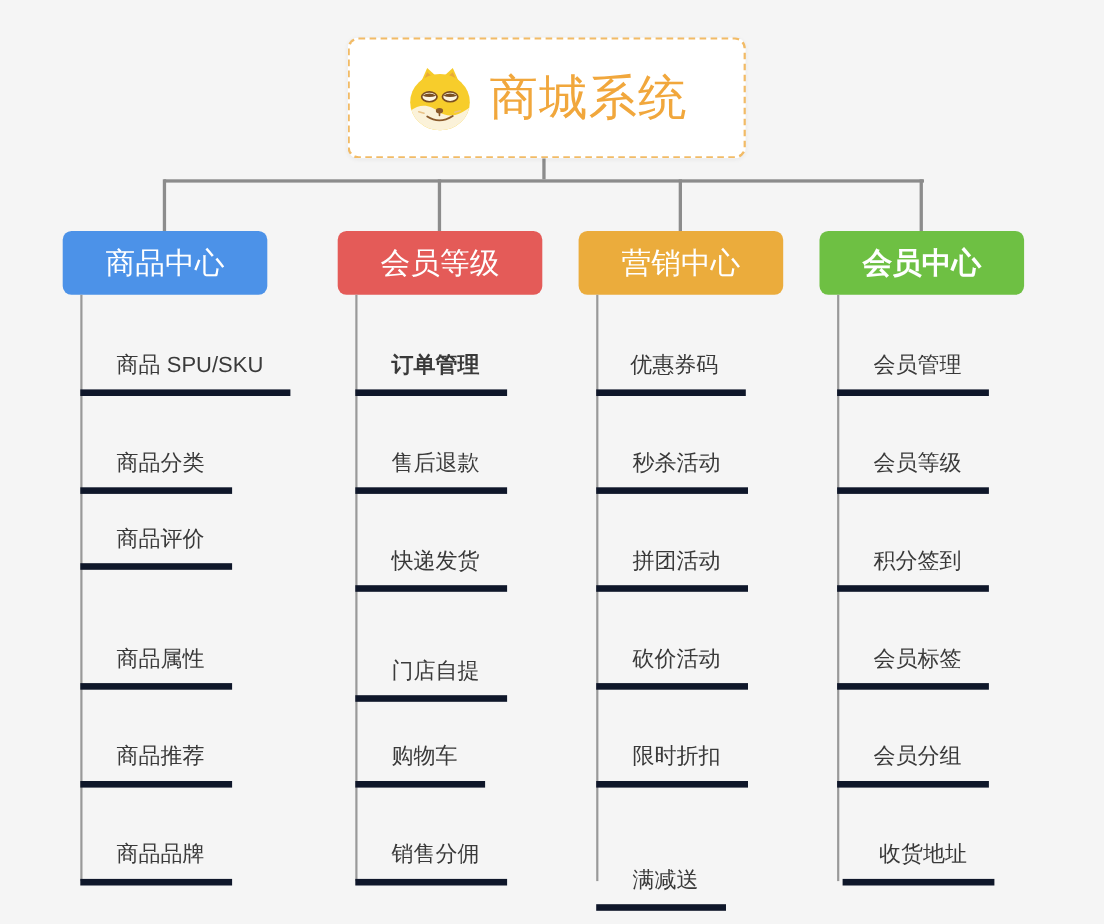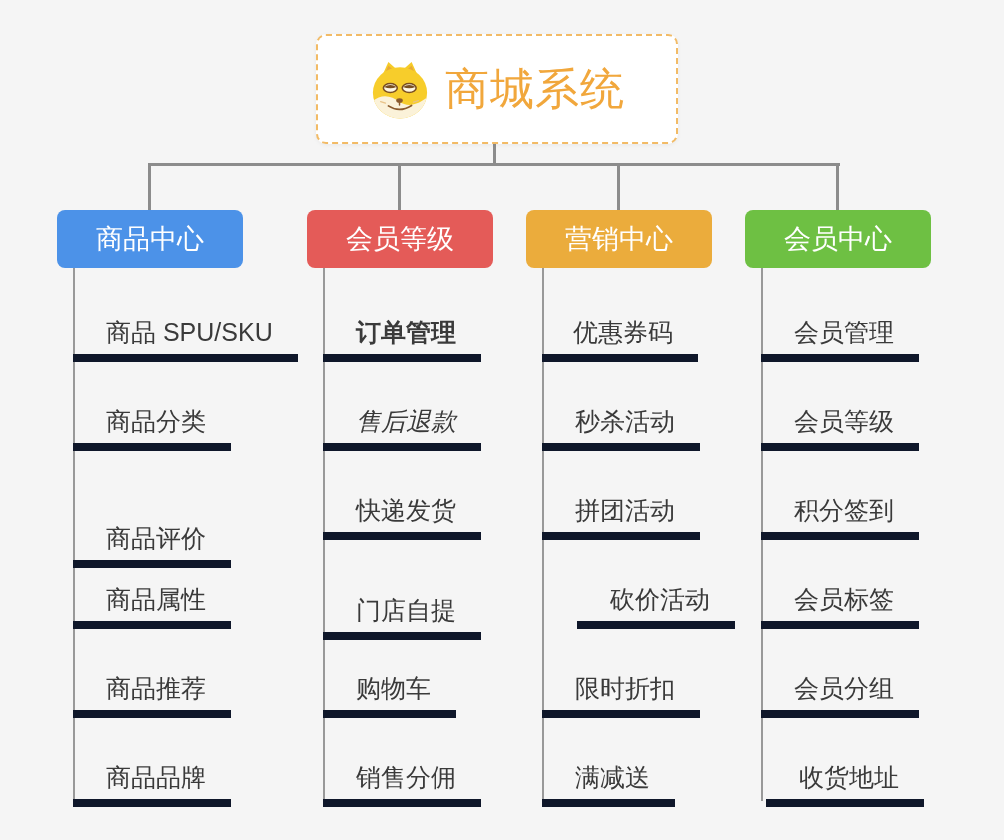--- a/index.html
+++ b/index.html
@@ -39,24 +39,24 @@
     border-radius:8px;
     display:flex;align-items:center;justify-content:center;
     color:#ffffff;font-size:27px;
     cursor:pointer;
     white-space:nowrap;
   }
   
   .leaf-node{
     position:absolute;
     line-height:28px;
-    font-size:25px;
+    font-size:20px;
     color:#3a3a3a;
     padding:0 25px 8px 33px;
-    border-bottom:8px solid #0f172a;
+    border-bottom:6px solid #0f172a;
     white-space:nowrap;
     cursor:pointer;
   }
 </style>
 </head>
 <body>
 
 <div class="canvas">
 
   <div class="conn" style="left:493px;top:144px;width:3px;height:19px;"></div>
@@ -87,44 +87,44 @@
     </svg>
     <span class="root-title" style="color: rgb(241, 167, 60);">商城系统</span>
   </div>
 
   <div id="branches">
       <div class="conn" style="left: 148px; top: 163px; width: 3px; height: 47px;"></div>
       <div class="branch-node" style="left: 57px; background: rgb(76, 146, 232); text-align: right;">商品中心</div>
       <div class="conn" style="left: 73px; top: 268px; width: 2px; height: 533px; background: rgb(153, 153, 153);"></div>
       <div class="leaf-node" style="left: 73px; top: 318px;">商品 SPU/SKU</div>
       <div class="leaf-node" style="left: 73px; top: 407px;">商品分类</div>
-      <div class="leaf-node" style="left: 73px; top: 524px;">商品评价</div>
+      <div class="leaf-node" style="left: 73px; top: 476px;">商品评价</div>
       <div class="leaf-node" style="left: 73px; top: 585px;">商品属性</div>
       <div class="leaf-node" style="left: 73px; top: 674px;">商品推荐</div>
       <div class="leaf-node" style="left: 73px; top: 763px;">商品品牌</div>
       <div class="conn" style="left: 398px; top: 163px; width: 3px; height: 47px;"></div>
       <div class="branch-node" style="left: 307px; background: rgb(228, 91, 88);">会员等级</div>
       <div class="conn" style="left: 323px; top: 268px; width: 2px; height: 533px; background: rgb(153, 153, 153);"></div>
       <div class="leaf-node" style="left: 323px; top: 318px; font-weight: bold;">订单管理</div>
-      <div class="leaf-node" style="left: 323px; top: 407px; font-style: italic;">售后退款</div>
+      <div class="leaf-node" style="left: 323px; top: 407px;">售后退款</div>
       <div class="leaf-node" style="left: 323px; top: 496px;">快递发货</div>
       <div class="leaf-node" style="left: 323px; top: 596px;">门店自提</div>
       <div class="leaf-node" style="left: 323px; top: 674px;">购物车</div>
       <div class="leaf-node" style="left: 323px; top: 763px;">销售分佣</div>
       <div class="conn" style="left: 617px; top: 163px; width: 3px; height: 47px;"></div>
       <div class="branch-node" style="left: 526px; background: rgb(235, 172, 60);">营销中心</div>
       <div class="conn" style="left: 542px; top: 268px; width: 2px; height: 533px; background: rgb(153, 153, 153);"></div>
       <div class="leaf-node" style="left: 542px; top: 318px; padding-left: 31px;">优惠券码</div>
       <div class="leaf-node" style="left: 542px; top: 407px;">秒杀活动</div>
       <div class="leaf-node" style="left: 542px; top: 496px;">拼团活动</div>
-      <div class="leaf-node" style="left: 542px; top: 585px; margin-left: 35px;">砍价活动</div>
+      <div class="leaf-node" style="left: 542px; top: 585px;">砍价活动</div>
       <div class="leaf-node" style="left: 542px; top: 674px;">限时折扣</div>
-      <div class="leaf-node" style="left: 542px; top: 763px;">满减送</div>
+      <div class="leaf-node" style="left: 542px; top: 786px;">满减送</div>
       <div class="conn" style="left: 836px; top: 163px; width: 3px; height: 47px;"></div>
-      <div class="branch-node" style="left: 745px; background: rgb(110, 192, 67);">会员中心</div>
+      <div class="branch-node" style="left: 745px; background: rgb(110, 192, 67); font-weight: bold;">会员中心</div>
       <div class="conn" style="left: 761px; top: 268px; width: 2px; height: 533px; background: rgb(153, 153, 153);"></div>
       <div class="leaf-node" style="left: 761px; top: 318px;">会员管理</div>
       <div class="leaf-node" style="left: 761px; top: 407px;">会员等级</div>
       <div class="leaf-node" style="left: 761px; top: 496px;">积分签到</div>
       <div class="leaf-node" style="left: 761px; top: 585px;">会员标签</div>
       <div class="leaf-node" style="left: 761px; top: 674px;">会员分组</div>
       <div class="leaf-node" style="left: 766px; top: 763px;">收货地址</div>
     </div>
 
 </div>

